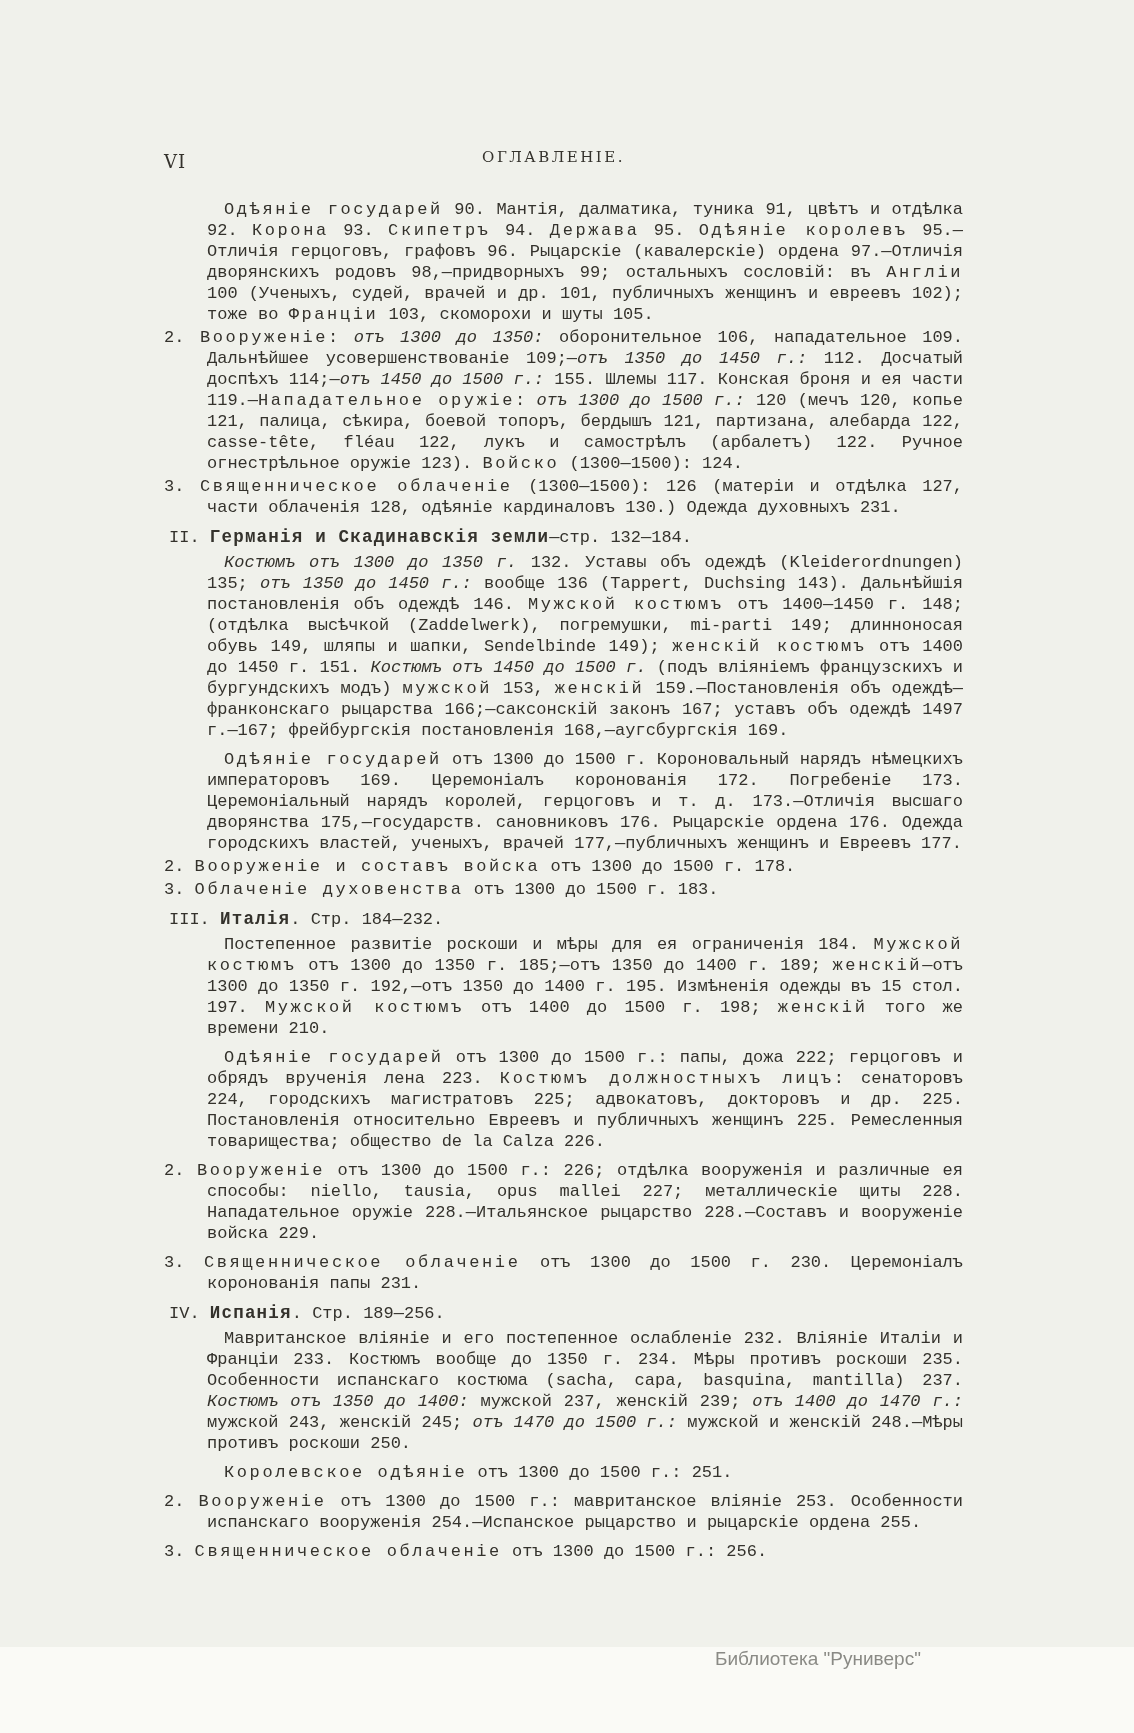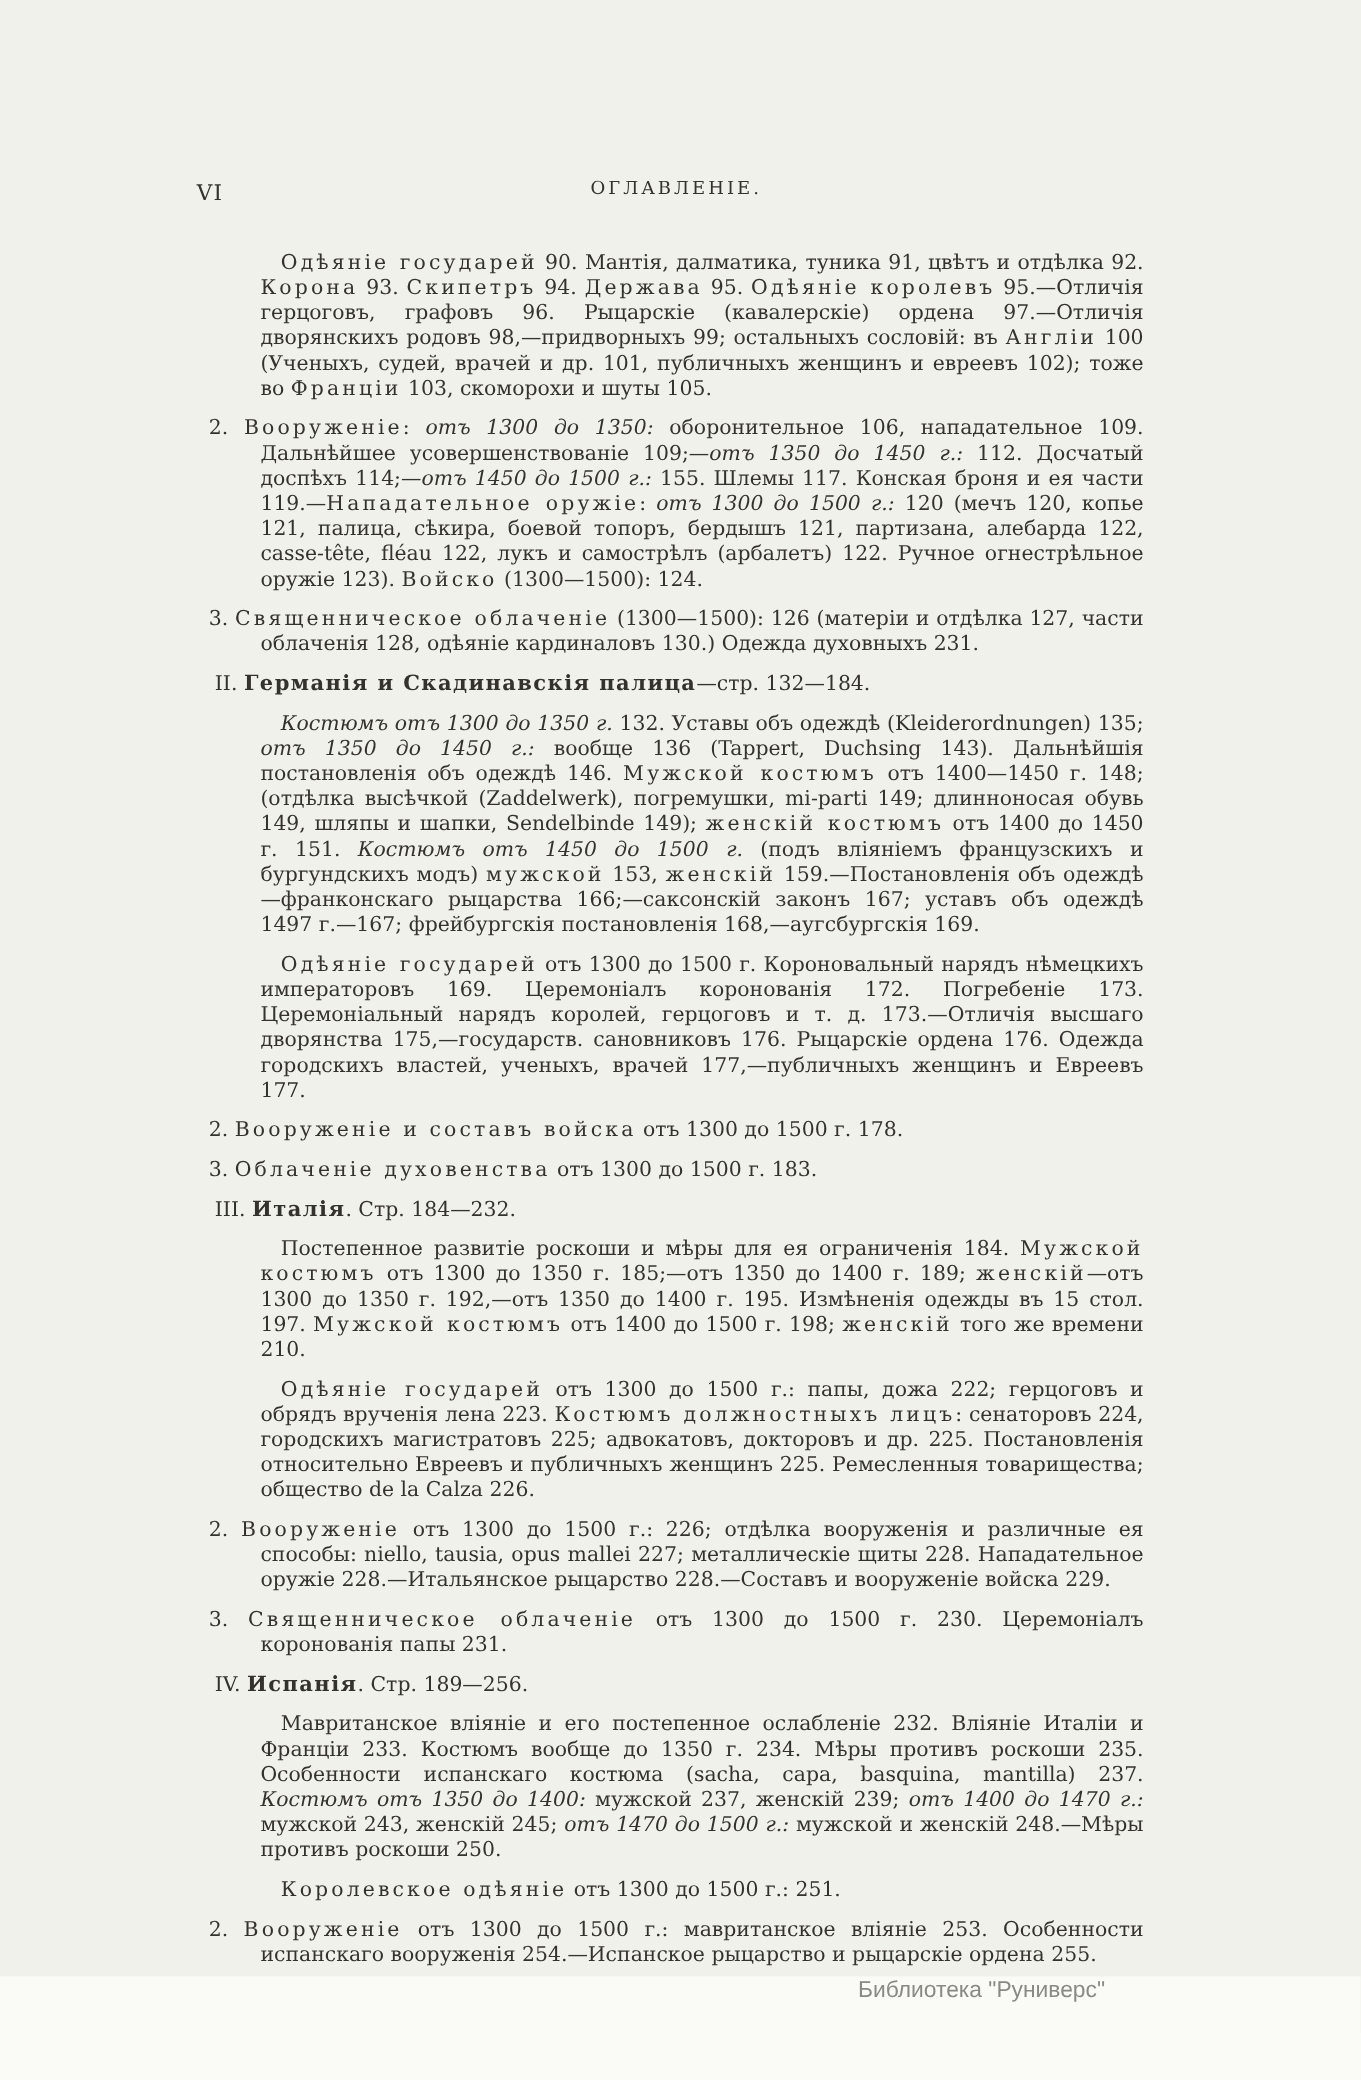--- a/index.html
+++ b/index.html
@@ -8,29 +8,29 @@
     width: 1134px; height: 1733px; position: relative; overflow: hidden;
     background: var(--paper, #f0f1eb);
     color: var(--ink, #34322c);
     font-family: "DejaVu Serif", "Liberation Serif", serif;
   }
   .folio {
     position: absolute; left: 164px; top: 151px;
     font-size: 18px; letter-spacing: 1px;
   }
   .running-head {
-    position: absolute; left: 162px; top: 148px; width: 803px;
+    position: absolute; left: 152px; top: 148px; width: 803px;
     text-align: center; font-size: 15px; letter-spacing: 2.5px;
   }
   .content {
     position: absolute; left: 162px; top: 197px; width: 803px;
     font-size: 17px; line-height: 21px; text-align: justify;
     hyphens: none;
   }
-  p.block { margin: 12px; }
+  p.block { margin: 2px; font-family: Liberation Mono, monospace; }
   p.para { padding-left: 43px; text-indent: 17px; }
   p.item { padding-left: 43px; text-indent: -43px; }
   p.section { margin-top: 9px; margin-bottom: 4px; padding-left: 5px; text-indent: 0; text-align: left; }
   p.gap { margin-top: 8px; }
   .section .b { font-weight: bold; font-size: 17.5px; letter-spacing: 1.2px; }
   .sp { letter-spacing: 2.6px; }
   .it { font-style: italic; }
   .footer-band {
     position: absolute; left: 0; right: 0; bottom: 0; height: 86px;
     background: #fafaf6;
@@ -44,21 +44,21 @@
 </head>
 <body>
 
 <div class="sheet">
   <div class="folio">VI</div>
   <div class="running-head">ОГЛАВЛЕНІЕ.</div>
   <div class="content">
       <p class="block para"><span class="sp">Одѣяніе государей</span><span> 90. Мантія, далматика, туника 91, цвѣтъ и отдѣлка 92. </span><span class="sp">Корона</span><span> 93. </span><span class="sp">Скипетръ</span><span> 94. </span><span class="sp">Держава</span><span> 95. </span><span class="sp">Одѣяніе королевъ</span><span> 95.—Отличія герцоговъ, графовъ 96. Рыцарскіе (кавалерскіе) ордена 97.—Отличія дворянскихъ родовъ 98,—придворныхъ 99; остальныхъ сословій: въ </span><span class="sp">Англіи</span><span> 100 (Ученыхъ, судей, врачей и др. 101, публичныхъ женщинъ и евреевъ 102); тоже во </span><span class="sp">Франціи</span><span> 103, скоморохи и шуты 105.</span></p>
       <p class="block item"><span>2. </span><span class="sp">Вооруженіе</span><span>: </span><span class="it">отъ 1300 до 1350:</span><span> оборонительное 106, нападательное 109. Дальнѣйшее усовершенствованіе 109;—</span><span class="it">отъ 1350 до 1450 г.:</span><span> 112. Досчатый доспѣхъ 114;—</span><span class="it">отъ 1450 до 1500 г.:</span><span> 155. Шлемы 117. Конская броня и ея части 119.—</span><span class="sp">Нападательное оружіе</span><span>: </span><span class="it">отъ 1300 до 1500 г.:</span><span> 120 (мечъ 120, копье 121, палица, сѣкира, боевой топоръ, бердышъ 121, партизана, алебарда 122, casse-tête, fléau 122, лукъ и самострѣлъ (арбалетъ) 122. Ручное огнестрѣльное оружіе 123). </span><span class="sp">Войско</span><span> (1300—1500): 124.</span></p>
       <p class="block item"><span>3. </span><span class="sp">Священническое облаченіе</span><span> (1300—1500): 126 (матеріи и отдѣлка 127, части облаченія 128, одѣяніе кардиналовъ 130.) Одежда духовныхъ 231.</span></p>
-      <p class="block section"><span>II. </span><span class="b">Германія и Скадинавскія палица</span><span>—стр. 132—184.</span></p>
+      <p class="block section"><span>II. </span><span class="b">Германія и Скадинавскія земли</span><span>—стр. 132—184.</span></p>
       <p class="block para"><span class="it">Костюмъ отъ 1300 до 1350 г.</span><span> 132. Уставы объ одеждѣ (Kleiderordnungen) 135; </span><span class="it">отъ 1350 до 1450 г.:</span><span> вообще 136 (Tappert, Duchsing 143). Дальнѣйшія постановленія объ одеждѣ 146. </span><span class="sp">Мужской костюмъ</span><span> отъ 1400—1450 г. 148; (отдѣлка высѣчкой (Zaddelwerk), погремушки, mi-parti 149; длинноносая обувь 149, шляпы и шапки, Sendelbinde 149); </span><span class="sp">женскій костюмъ</span><span> отъ 1400 до 1450 г. 151. </span><span class="it">Костюмъ отъ 1450 до 1500 г.</span><span> (подъ вліяніемъ французскихъ и бургундскихъ модъ) </span><span class="sp">мужской</span><span> 153, </span><span class="sp">женскій</span><span> 159.—Постановленія объ одеждѣ—франконскаго рыцарства 166;—саксонскій законъ 167; уставъ объ одеждѣ 1497 г.—167; фрейбургскія постановленія 168,—аугсбургскія 169.</span></p>
       <p class="block para gap"><span class="sp">Одѣяніе государей</span><span> отъ 1300 до 1500 г. Короновальный нарядъ нѣмецкихъ императоровъ 169. Церемоніалъ коронованія 172. Погребеніе 173. Церемоніальный нарядъ королей, герцоговъ и т. д. 173.—Отличія высшаго дворянства 175,—государств. сановниковъ 176. Рыцарскіе ордена 176. Одежда городскихъ властей, ученыхъ, врачей 177,—публичныхъ женщинъ и Евреевъ 177.</span></p>
       <p class="block item"><span>2. </span><span class="sp">Вооруженіе и составъ войска</span><span> отъ 1300 до 1500 г. 178.</span></p>
       <p class="block item"><span>3. </span><span class="sp">Облаченіе духовенства</span><span> отъ 1300 до 1500 г. 183.</span></p>
       <p class="block section"><span>III. </span><span class="b">Италія</span><span>. Стр. 184—232.</span></p>
       <p class="block para"><span>Постепенное развитіе роскоши и мѣры для ея ограниченія 184. </span><span class="sp">Мужской костюмъ</span><span> отъ 1300 до 1350 г. 185;—отъ 1350 до 1400 г. 189; </span><span class="sp">женскій</span><span>—отъ 1300 до 1350 г. 192,—отъ 1350 до 1400 г. 195. Измѣненія одежды въ 15 стол. 197. </span><span class="sp">Мужской костюмъ</span><span> отъ 1400 до 1500 г. 198; </span><span class="sp">женскій</span><span> того же времени 210.</span></p>
       <p class="block para gap"><span class="sp">Одѣяніе государей</span><span> отъ 1300 до 1500 г.: папы, дожа 222; герцоговъ и обрядъ врученія лена 223. </span><span class="sp">Костюмъ должностныхъ лицъ</span><span>: сенаторовъ 224, городскихъ магистратовъ 225; адвокатовъ, докторовъ и др. 225. Постановленія относительно Евреевъ и публичныхъ женщинъ 225. Ремесленныя товарищества; общество de la Calza 226.</span></p>
       <p class="block item gap"><span>2. </span><span class="sp">Вооруженіе</span><span> отъ 1300 до 1500 г.: 226; отдѣлка вооруженія и различные ея способы: niello, tausia, opus mallei 227; металлическіе щиты 228. Нападательное оружіе 228.—Итальянское рыцарство 228.—Составъ и вооруженіе войска 229.</span></p>
       <p class="block item gap"><span>3. </span><span class="sp">Священническое облаченіе</span><span> отъ 1300 до 1500 г. 230. Церемоніалъ коронованія папы 231.</span></p>
       <p class="block section"><span>IV. </span><span class="b">Испанія</span><span>. Стр. 189—256.</span></p>

